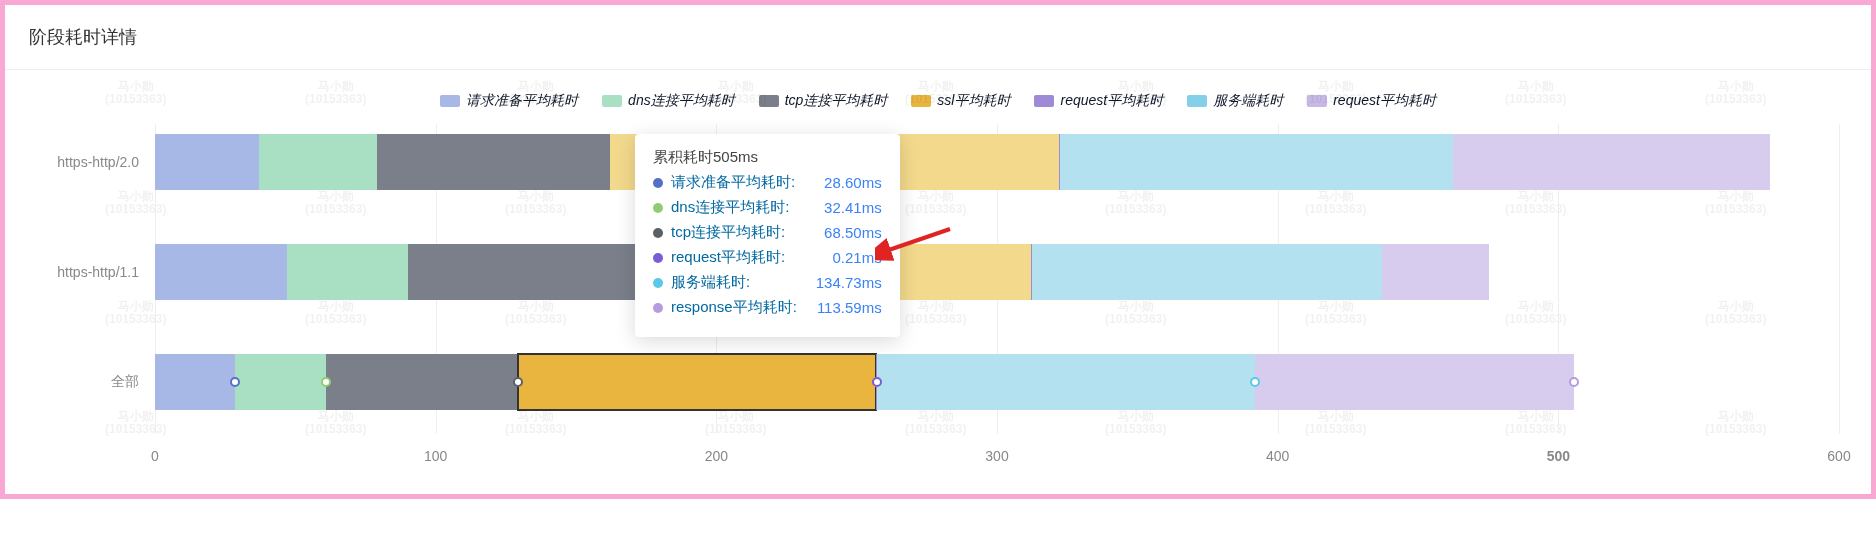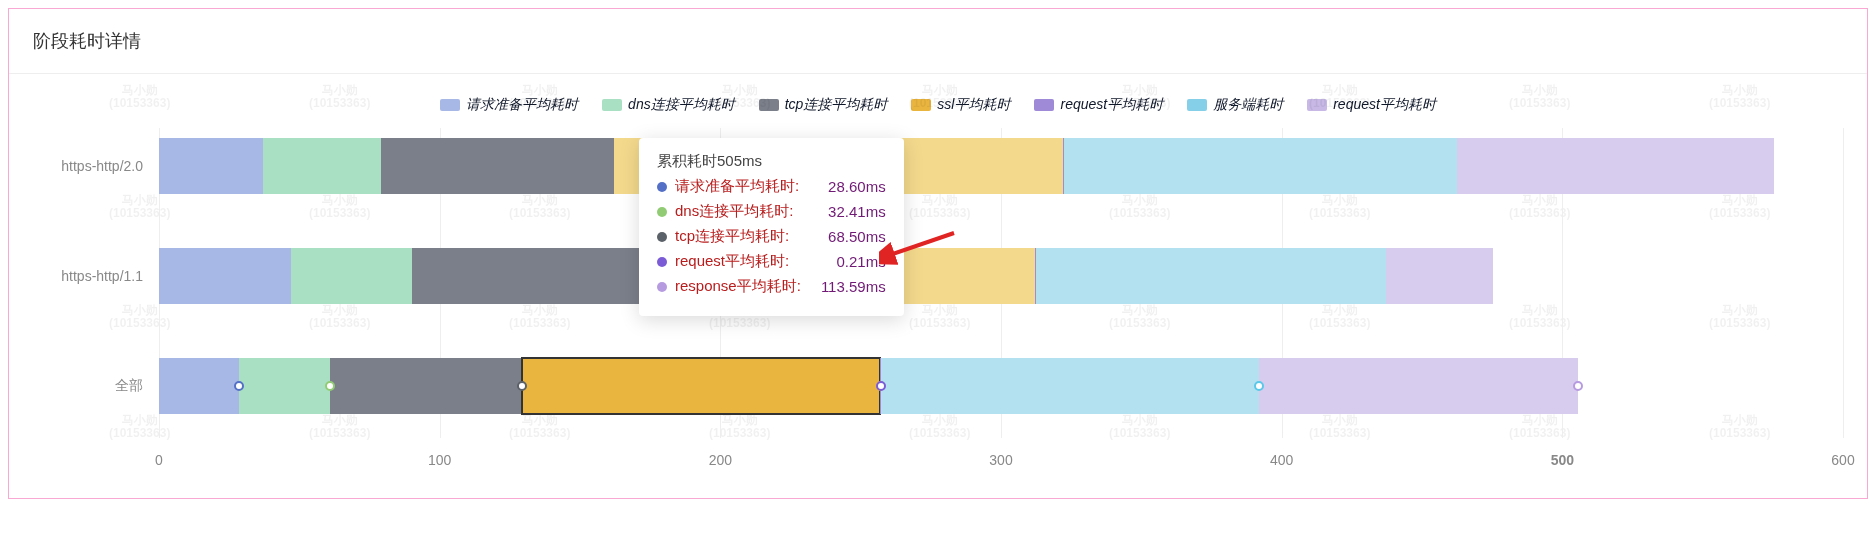--- a/index.html
+++ b/index.html
@@ -4,22 +4,22 @@
 <style>
   * { box-sizing: border-box; }
   body {
     margin: 0;
     font-family: -apple-system, BlinkMacSystemFont, "Segoe UI", "PingFang SC", "Microsoft YaHei", sans-serif;
     background: #fff;
     color: #333;
     width: 1876px;
   }
   .card {
-    border: 1px solid #f9a8d4;
-    margin: 8px;
+    border: 5px solid #f9a8d4;
+    margin: 0;
   }
   .card-header {
     padding: 20px 24px;
     font-size: 18px;
     color: #333;
     border-bottom: 1px solid #eee;
   }
   .chart-wrap {
     position: relative;
     padding: 16px 10px 30px 10px;
@@ -117,25 +117,25 @@
     z-index: 10;
   }
   .tooltip-title { color:#444; margin-bottom: 6px; }
   .tip-row {
     display: flex;
     justify-content: space-between;
     align-items: center;
     margin: 6px 0;
     gap: 20px;
   }
-  .tip-left { display:flex; align-items:center; color:#b91c1c; }
+  .tip-left { display:flex; align-items:center; color:#0369a1; }
   .tip-dot {
     width: 10px; height:10px; border-radius:50%; margin-right:8px;
   }
-  .tip-val { color:#701a75; }
+  .tip-val { color:#3b82f6; }
   
   .arrow {
     position: absolute;
     z-index: 11;
   }
 </style>
 </head>
 <body>
 
 <div class="card">
@@ -338,20 +338,27 @@
                 <span>tcp连接平均耗时:</span>
               </div>
               <div class="tip-val">68.50ms</div>
             </div>
             <div class="tip-row">
               <div class="tip-left">
                 <span class="tip-dot" style="background: rgb(123, 92, 214);"></span>
                 <span>request平均耗时:</span>
               </div>
               <div class="tip-val">0.21ms</div>
+            </div>
+            <div class="tip-row">
+              <div class="tip-left">
+                <span class="tip-dot" style="background: rgb(90, 200, 232);"></span>
+                <span>服务端耗时:</span>
+              </div>
+              <div class="tip-val">134.73ms</div>
             </div>
             <div class="tip-row">
               <div class="tip-left">
                 <span class="tip-dot" style="background: rgb(182, 155, 224);"></span>
                 <span>response平均耗时:</span>
               </div>
               <div class="tip-val">113.59ms</div>
             </div>
           </div>
       </div>

